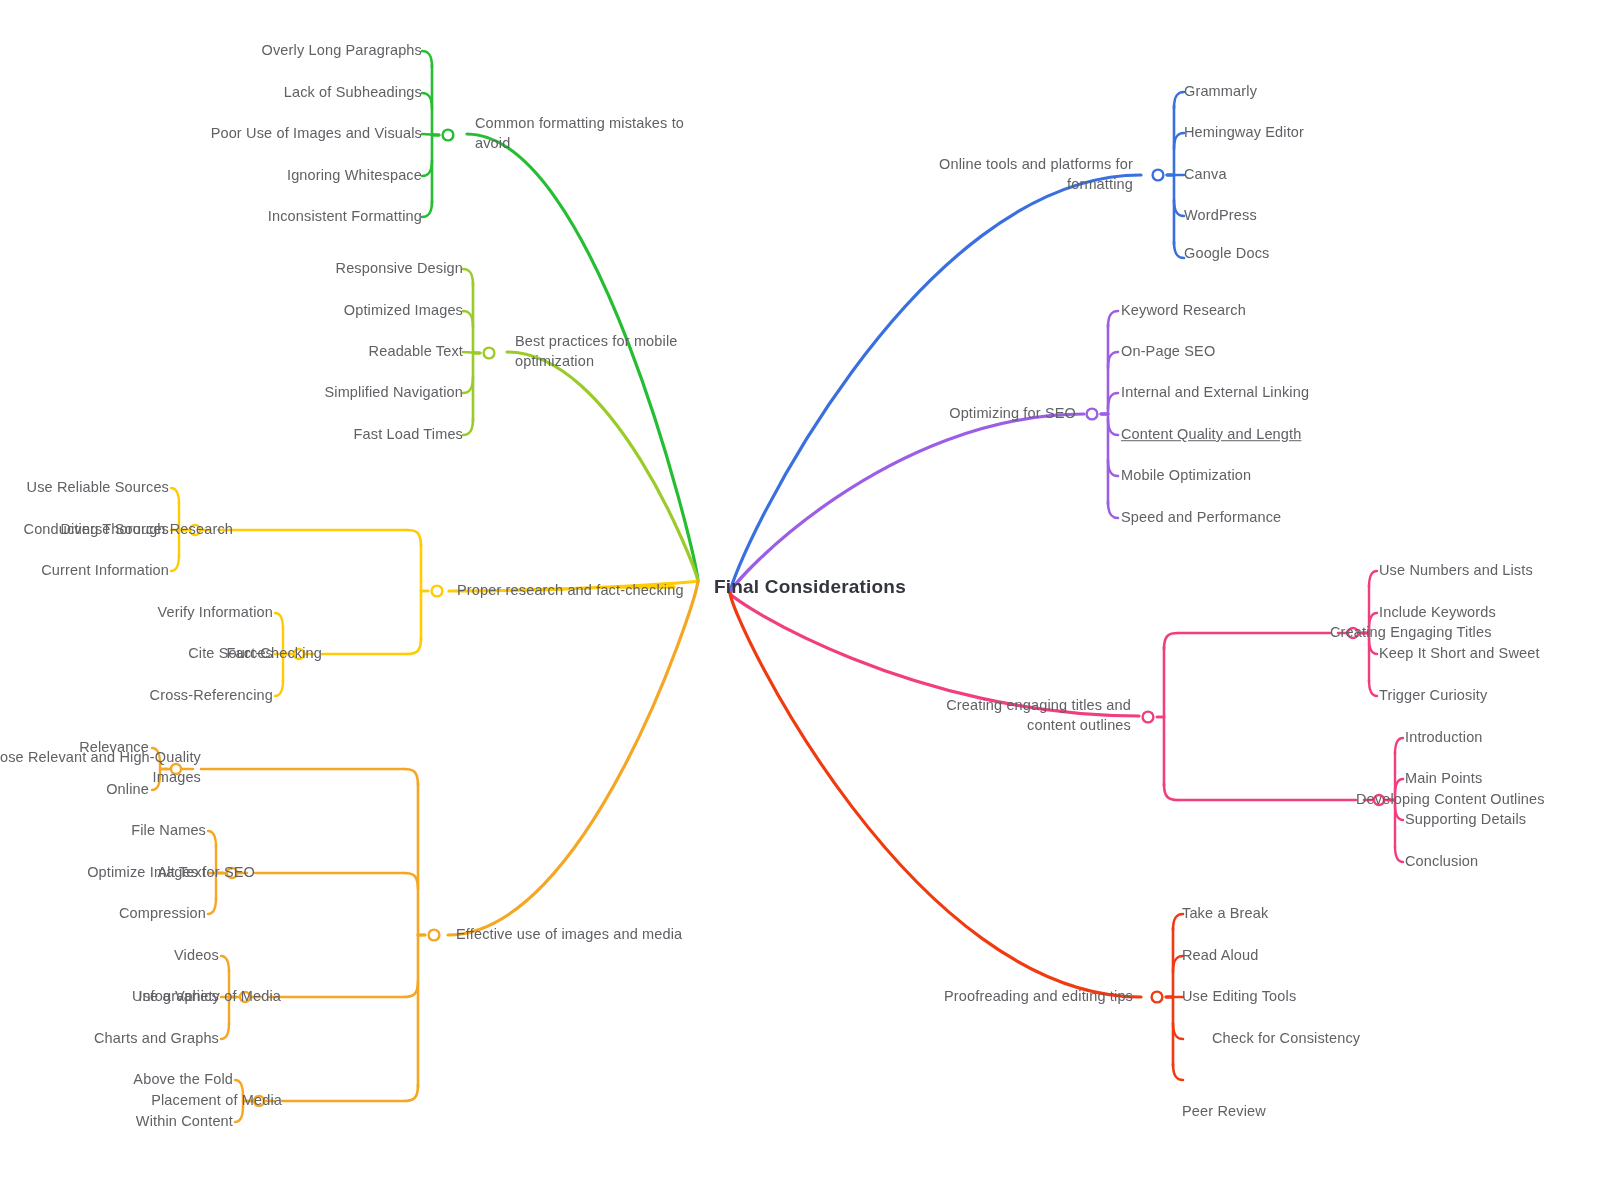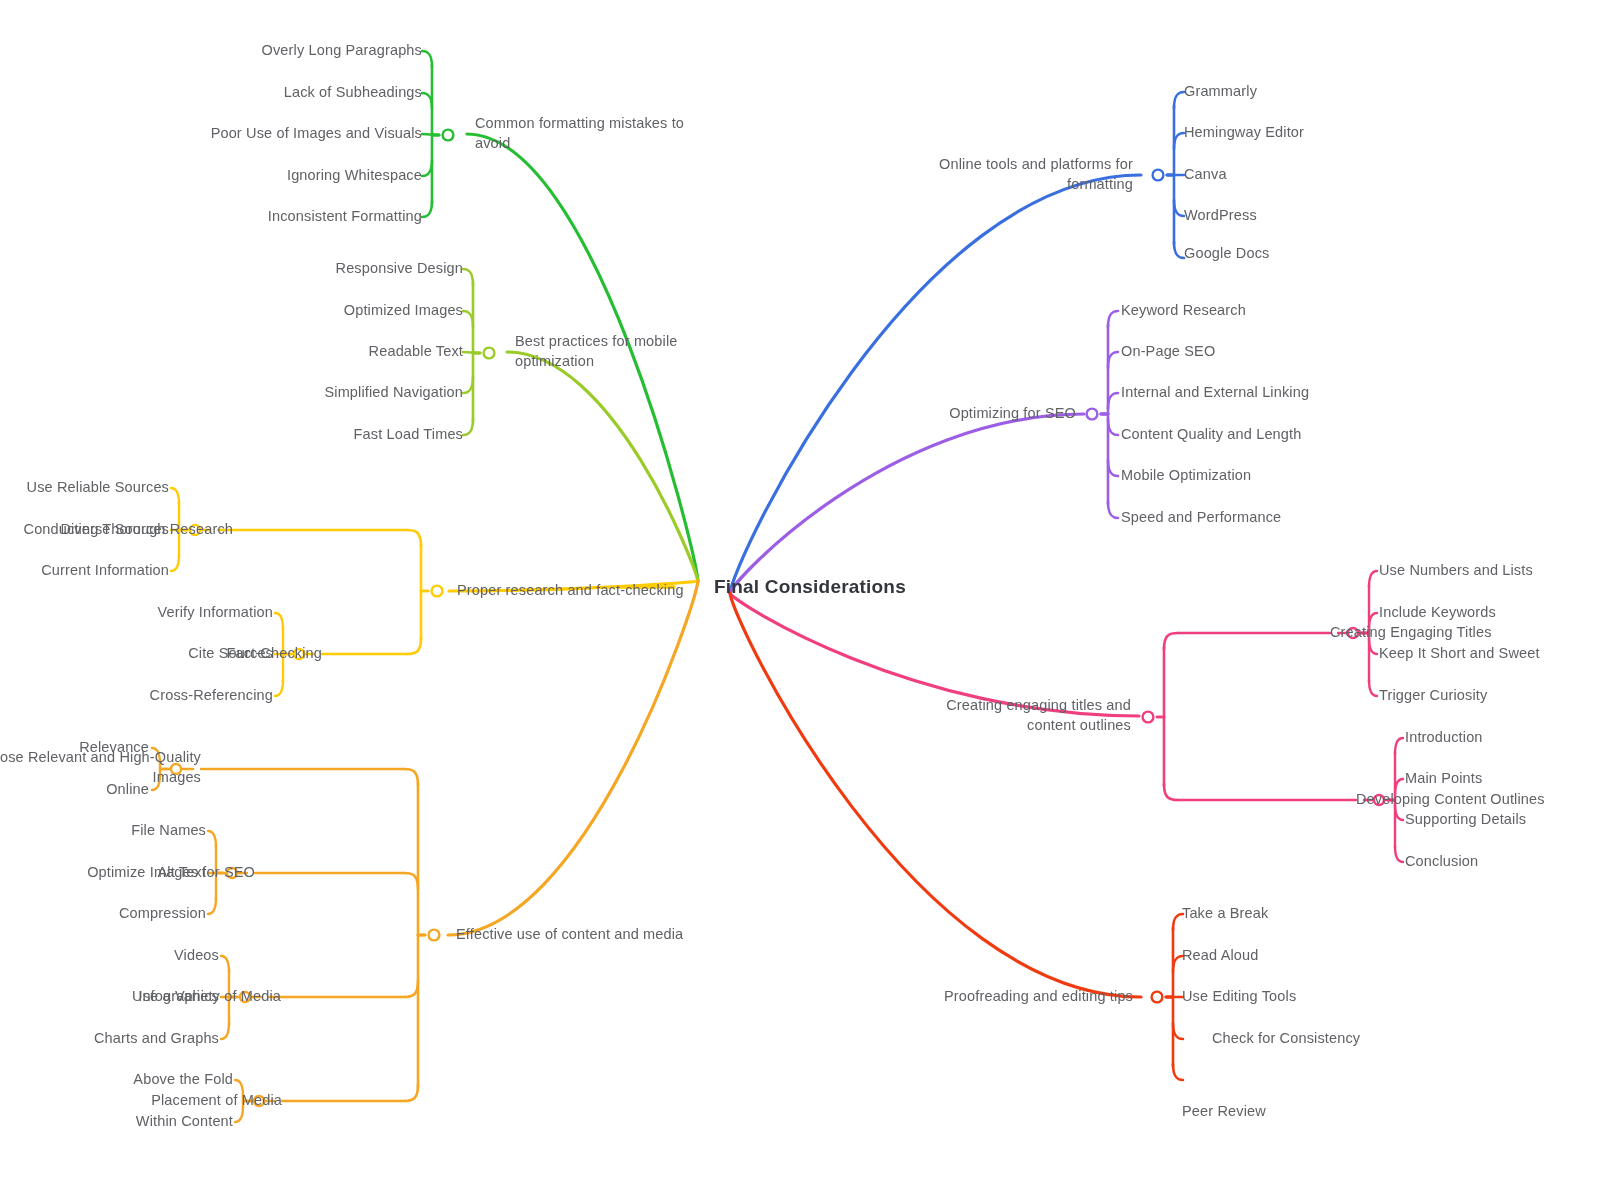--- a/index.html
+++ b/index.html
@@ -220,21 +220,21 @@
       <div class="lbl l" style="left: 463px; top: 435px;">Fast Load Times</div>
       <div class="lbl r" style="left: 457px; top: 591px;">Proper research and fact-checking</div>
       <div class="lbl l" style="left: 233px; top: 530px;">Conducting Thorough Research</div>
       <div class="lbl l" style="left: 169px; top: 488px;">Use Reliable Sources</div>
       <div class="lbl l" style="left: 169px; top: 530px;">Diverse Sources</div>
       <div class="lbl l" style="left: 169px; top: 571px;">Current Information</div>
       <div class="lbl l" style="left: 322px; top: 654px;">Fact-Checking</div>
       <div class="lbl l" style="left: 273px; top: 613px;">Verify Information</div>
       <div class="lbl l" style="left: 273px; top: 654px;">Cite Sources</div>
       <div class="lbl l" style="left: 273px; top: 696px;">Cross-Referencing</div>
-      <div class="lbl r" style="left: 456px; top: 935px;">Effective use of content and media</div>
+      <div class="lbl r" style="left: 456px; top: 935px;">Effective use of images and media</div>
       <div class="lbl l" style="left: 201px; top: 768px;">Choose Relevant and High-Quality
 Images</div>
       <div class="lbl l" style="left: 149px; top: 748px;">Relevance</div>
       <div class="lbl l" style="left: 149px; top: 790px;">Online</div>
       <div class="lbl l" style="left: 255px; top: 873px;">Optimize Images for SEO</div>
       <div class="lbl l" style="left: 206px; top: 831px;">File Names</div>
       <div class="lbl l" style="left: 206px; top: 873px;">Alt Text</div>
       <div class="lbl l" style="left: 206px; top: 914px;">Compression</div>
       <div class="lbl l" style="left: 281px; top: 997px;">Use a Variety of Media</div>
       <div class="lbl l" style="left: 219px; top: 956px;">Videos</div>
@@ -247,21 +247,21 @@
 formatting</div>
       <div class="lbl r" style="left: 1184px; top: 92px;">Grammarly</div>
       <div class="lbl r" style="left: 1184px; top: 133px;">Hemingway Editor</div>
       <div class="lbl r" style="left: 1184px; top: 175px;">Canva</div>
       <div class="lbl r" style="left: 1184px; top: 216px;">WordPress</div>
       <div class="lbl r" style="left: 1184px; top: 254px;">Google Docs</div>
       <div class="lbl l" style="left: 1076px; top: 414px;">Optimizing for SEO</div>
       <div class="lbl r" style="left: 1121px; top: 311px;">Keyword Research</div>
       <div class="lbl r" style="left: 1121px; top: 352px;">On-Page SEO</div>
       <div class="lbl r" style="left: 1121px; top: 393px;">Internal and External Linking</div>
-      <div class="lbl r" style="left: 1121px; top: 435px;">Content Quality and Length</div>
+      <div class="lbl r" style="left: 1121px; top: 435px; text-decoration: underline;">Content Quality and Length</div>
       <div class="lbl r" style="left: 1121px; top: 476px;">Mobile Optimization</div>
       <div class="lbl r" style="left: 1121px; top: 518px;">Speed and Performance</div>
       <div class="lbl l" style="left: 1131px; top: 716px;">Creating engaging titles and
 content outlines</div>
       <div class="lbl r" style="left: 1330px; top: 633px;">Creating Engaging Titles</div>
       <div class="lbl r" style="left: 1379px; top: 571px;">Use Numbers and Lists</div>
       <div class="lbl r" style="left: 1379px; top: 613px;">Include Keywords</div>
       <div class="lbl r" style="left: 1379px; top: 654px;">Keep It Short and Sweet</div>
       <div class="lbl r" style="left: 1379px; top: 696px;">Trigger Curiosity</div>
       <div class="lbl r" style="left: 1356px; top: 800px;">Developing Content Outlines</div>

